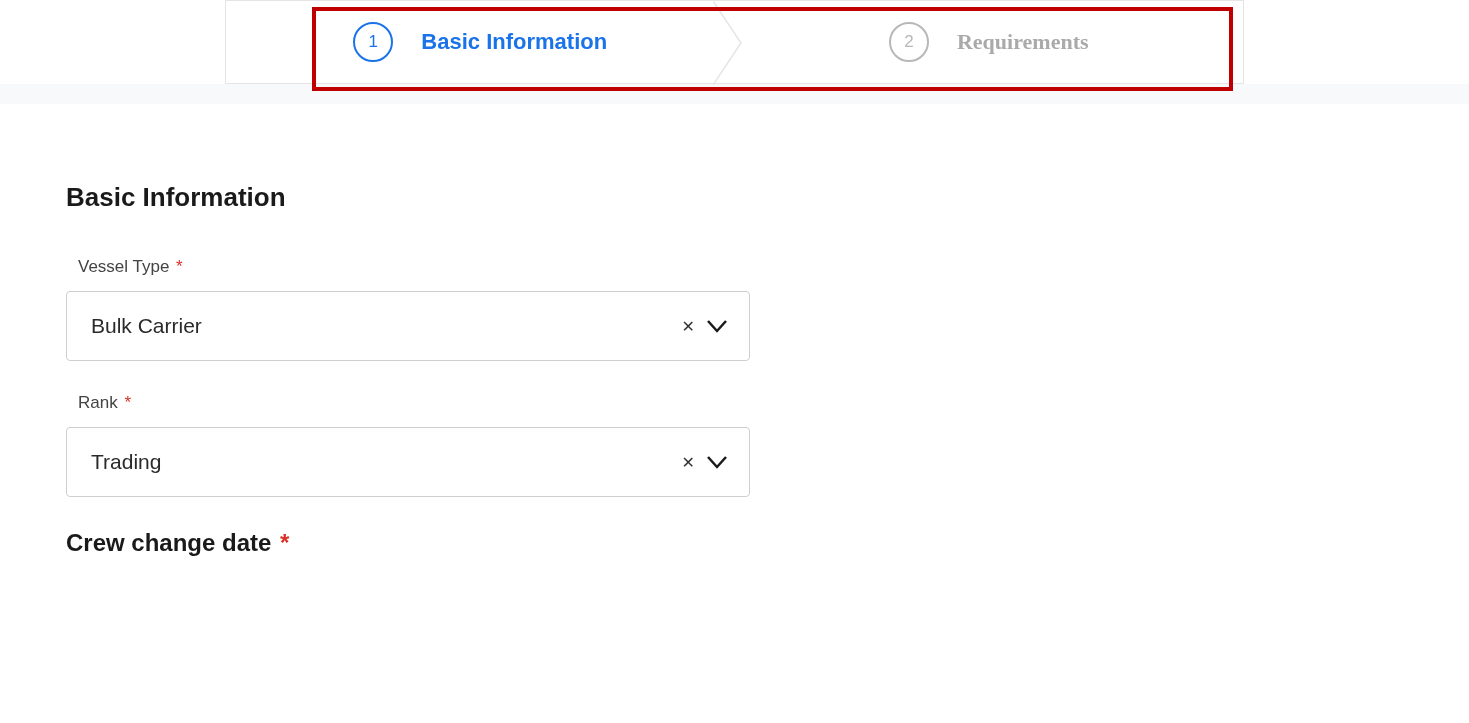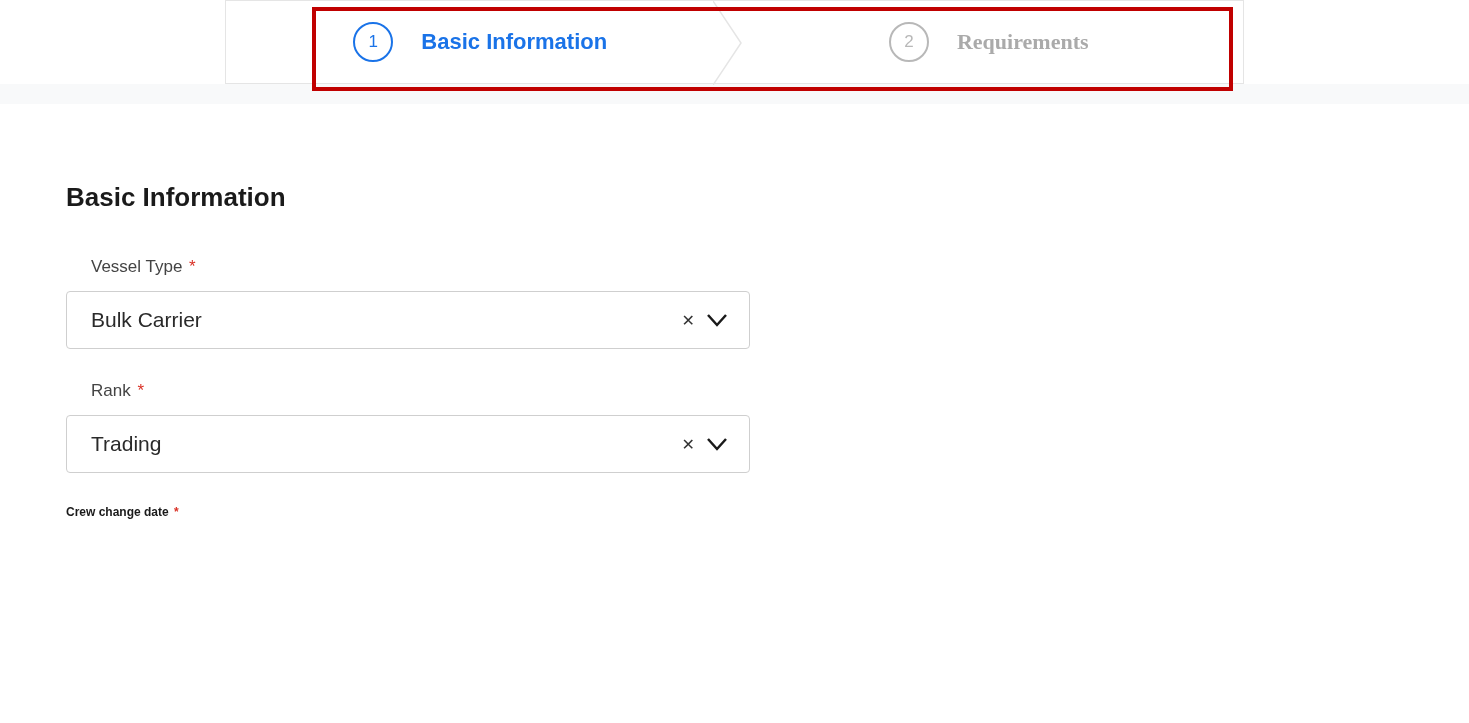--- a/index.html
+++ b/index.html
@@ -96,38 +96,38 @@
     }
     .form-group {
       margin-bottom: 32px;
       max-width: 684px;
     }
     .form-label {
       display: block;
       font-size: 17px;
       color: #444;
       margin-bottom: 14px;
-      margin-left: 25px;
+      margin-left: 12px;
     }
     .form-label-bold {
       display: block;
-      font-size: 12px;
+      font-size: 24px;
       font-weight: 700;
       color: #1a1a1a;
       margin-bottom: 14px;
     }
     .required {
       color: #d93025;
       margin-left: 2px;
     }
     .select-wrapper {
       position: relative;
       border: 1px solid #cfcfcf;
       border-radius: 4px;
-      height: 58px;
+      height: 70px;
       display: flex;
       align-items: center;
       padding: 0 20px 0 24px;
       background: #ffffff;
     }
     .select-value {
       flex: 1;
       font-size: 21px;
       color: #2a2a2a;
     }

